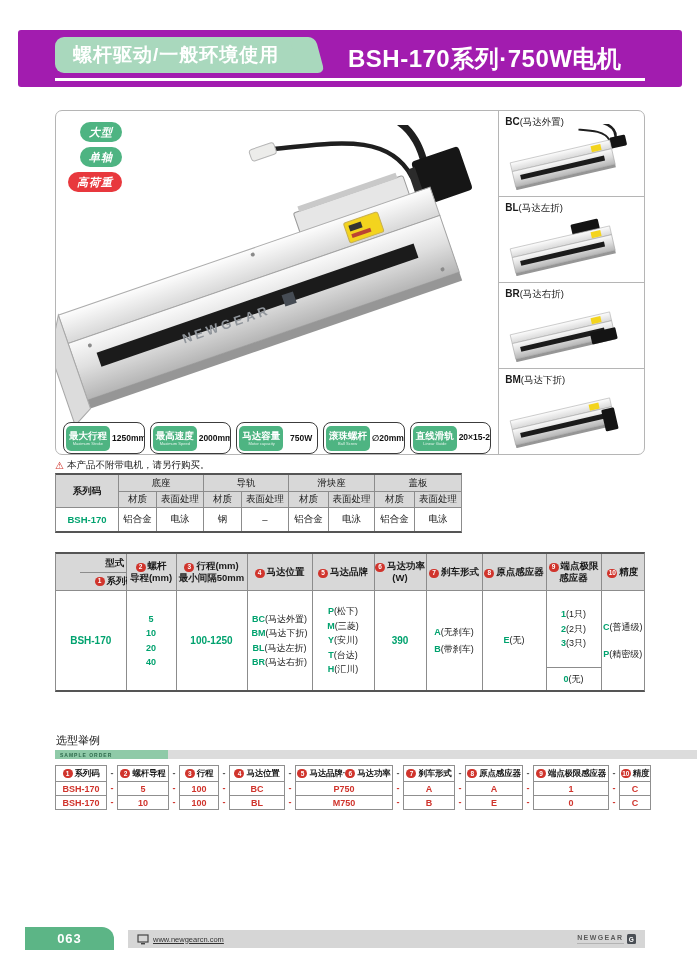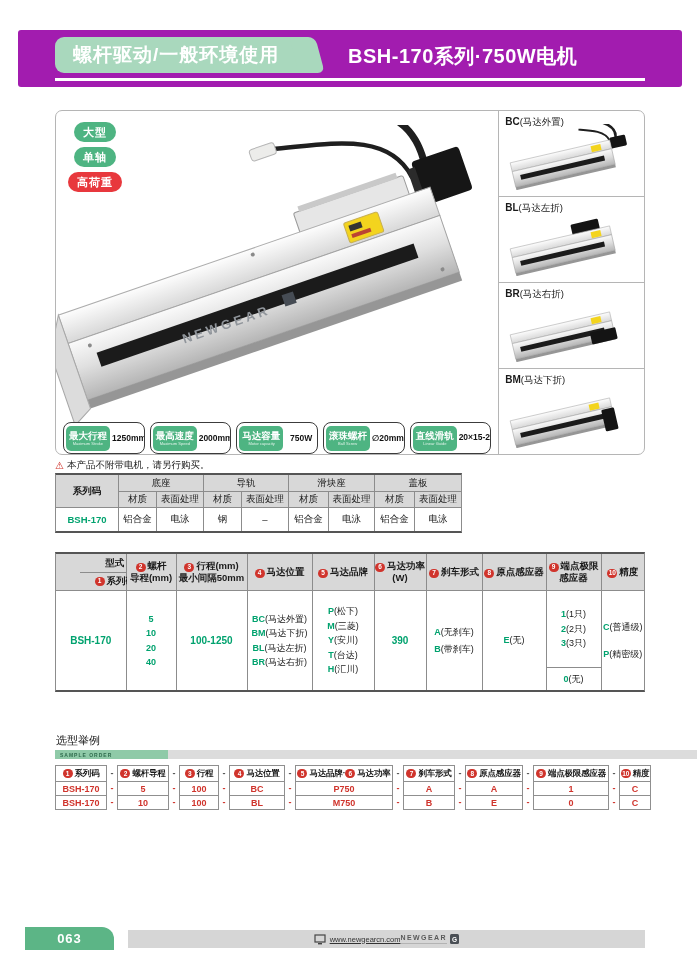--- a/index.html
+++ b/index.html
@@ -6,28 +6,28 @@
   .page{position:relative;width:700px;height:974px;background:#fff;overflow:hidden;
         font-family:"Liberation Sans","DejaVu Sans",sans-serif;color:#1a1a1a;}
 
   
   .band{position:absolute;left:18px;right:18px;top:30px;height:57px;background:#a21caf;border-radius:3px;}
   .cat{position:absolute;left:37px;top:7px;height:36px;width:252px;background:#a9d8bd;border-radius:9px 0 0 9px;
        display:flex;align-items:center;padding-left:18px;box-sizing:border-box;}
   .cat::after{content:"";position:absolute;right:-13px;top:0;height:100%;width:26px;background:#a9d8bd;
        transform:skewX(15deg);border-radius:2px 7px 7px 2px;}
   .cat span{font-size:19px;font-weight:bold;color:#fff;letter-spacing:1px;position:relative;z-index:1;}
-  .band-title{position:absolute;left:330px;top:13px;font-size:20px;font-weight:bold;color:#fff;letter-spacing:.5px;}
+  .band-title{position:absolute;left:330px;top:13px;font-size:24px;font-weight:bold;color:#fff;letter-spacing:.5px;}
   .band-line{position:absolute;left:37px;width:590px;bottom:6px;height:3.5px;background:#fff;}
 
   
   .hero{position:absolute;left:55px;top:110px;width:590px;height:345px;border:1px solid #b5b5b5;
         border-radius:7px;display:flex;box-sizing:border-box;overflow:hidden;background:#fff;}
   .hero-main{position:relative;width:444px;border-right:1px solid #b5b5b5;box-sizing:border-box;}
-  .pills{position:absolute;left:12px;top:11px;display:flex;flex-direction:column;gap:5px;z-index:3;align-items:center;}
+  .pills{position:absolute;left:12px;top:11px;display:flex;flex-direction:column;gap:5px;z-index:3;align-items:flex-end;font-style:italic;}
   .pill{color:#fff;font-size:11px;font-weight:bold;padding:2.5px 9px;border-radius:11px;letter-spacing:1px;}
   .pill[data-color="green"]{background:#4eb482;}
   .pill[data-color="red"]{background:#e8383d;}
   .product-svg{position:absolute;left:0;top:14px;width:444px;height:310px;}
 
   .specs{position:absolute;left:7px;right:7px;bottom:0;display:flex;gap:5px;z-index:3;}
   .spec{flex:1;height:32px;border:1.5px solid #3c3c3c;border-radius:8px;background:#fff;
         display:flex;align-items:center;box-sizing:border-box;overflow:hidden;}
   .spec-label{flex:0 0 44px;margin:2px;background:#4eb482;border-radius:5px;height:25px;
         display:flex;flex-direction:column;align-items:center;justify-content:center;}
@@ -97,21 +97,21 @@
        color:#d0342c;border-bottom:1px solid #8f8f8f;}
   .og-v:last-child{border-bottom:none;}
   .dash-col{width:10px;display:flex;flex-direction:column;align-items:center;}
   .dash{height:14px;display:flex;align-items:center;justify-content:center;font-size:9px;color:#d0342c;font-weight:bold;}
   .dash:first-of-type{height:16px;color:#555;}
 
   
   .pageno{position:absolute;left:25px;top:927px;width:89px;height:23px;background:#5cb586;border-radius:0 12px 0 0;
        display:flex;align-items:center;justify-content:center;color:#fff;font-weight:bold;font-size:13px;letter-spacing:1px;}
   .fbar{position:absolute;left:128px;top:930px;width:517px;height:18px;background:#d6d6d6;
-       display:flex;align-items:center;justify-content:center;padding:0 9px;box-sizing:border-box;}
+       display:flex;align-items:center;justify-content:space-between;padding:0 9px;box-sizing:border-box;}
   .fleft{display:flex;align-items:center;gap:4px;}
   .flink{font-size:7.5px;color:#333;text-decoration:underline;cursor:pointer;}
   .flogo{display:flex;align-items:center;}
   .lg-col{display:flex;flex-direction:column;align-items:flex-start;}
   .lg-text{font-size:7px;font-weight:bold;color:#5a5a5a;letter-spacing:1.4px;line-height:7px;}
   .lg-tag{width:100%;height:1.5px;background:#b3b3b3;margin-top:1.5px;}
   .lg-icon{width:9.5px;height:9.5px;background:#4a4f55;color:#fff;font-size:6.5px;font-weight:bold;
        display:flex;align-items:center;justify-content:center;margin-left:3px;border-radius:1.5px;}
 </style>
 </head>

